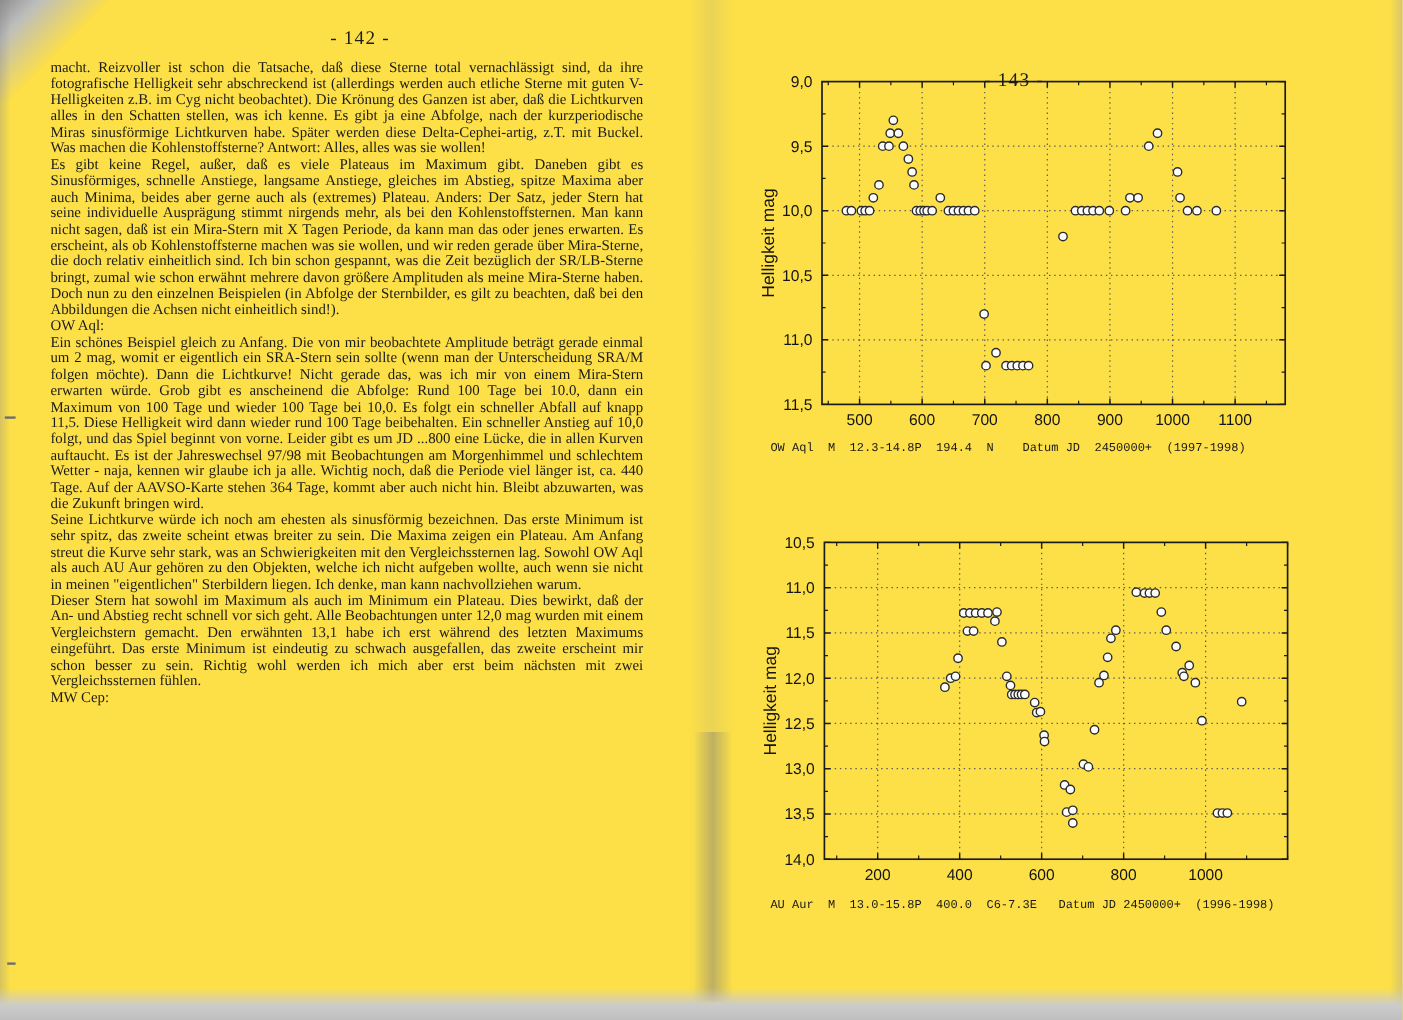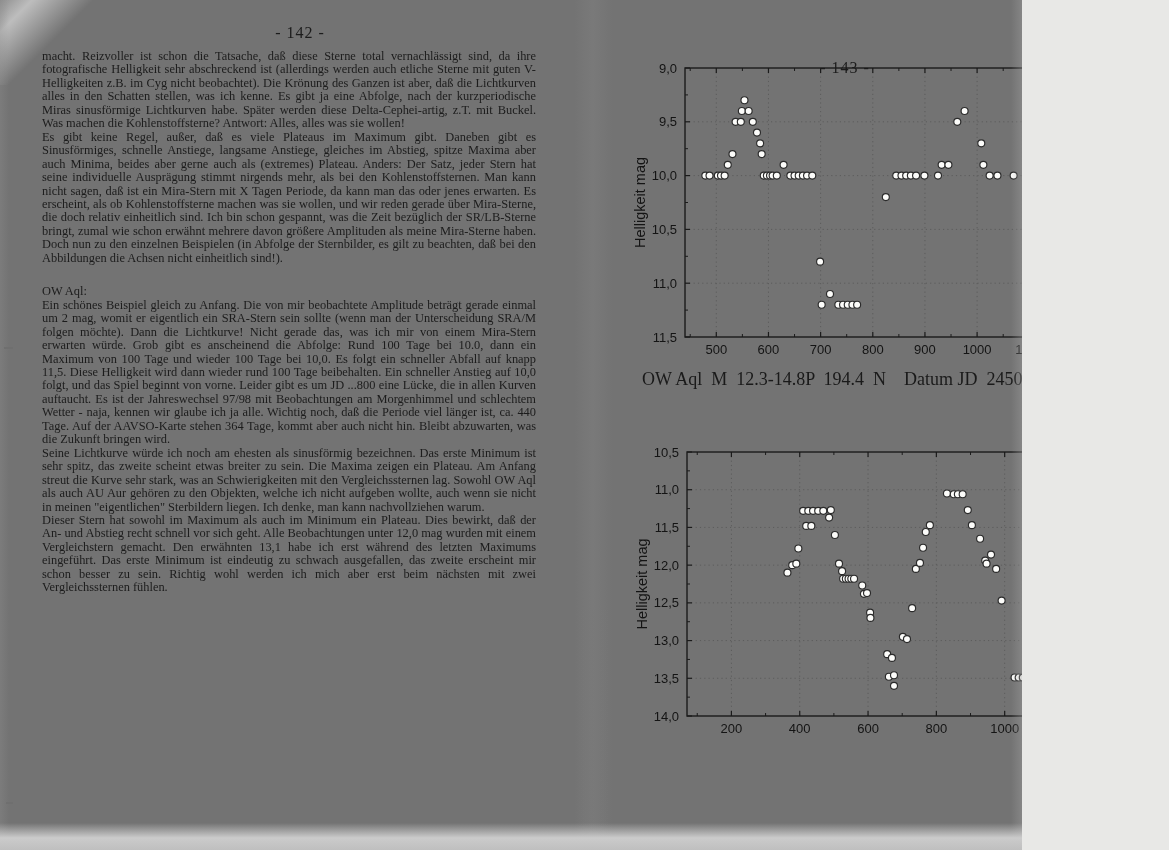--- a/index.html
+++ b/index.html
@@ -1,16 +1,16 @@
 <!DOCTYPE html>
 <html><head>
 <meta charset="utf-8">
 <style>
   html,body{margin:0;padding:0;background:#e8e8e6;}
-  #root{position:relative;width:1022px;height:850px;background:#737373;overflow:hidden;
+  #root{position:relative;width:1169px;height:850px;background:#fde047;overflow:hidden;
         font-family:"Liberation Serif",serif;color:#1c1c1c;}
 
   
   .corner-shade{position:absolute;left:0;top:0;width:95px;height:85px;
     background:linear-gradient(135deg,#8f8f8f 0%,#bdbdbd 18%,rgba(252,252,250,0) 52%);}
   .bottom-shadow{position:absolute;left:0;bottom:0;width:100%;height:27px;
     background:linear-gradient(to bottom,rgba(201,201,201,0) 0%,#cbcbcb 55%,#bfbfbf 100%);}
   .fold-shadow{position:absolute;left:574px;top:0;width:38px;height:100%;
     background:linear-gradient(to right,rgba(170,170,170,0),rgba(150,150,150,0.18) 50%,rgba(170,170,170,0));}
   .fold-shadow-lower{position:absolute;left:578px;top:610px;width:32px;height:225px;
@@ -20,54 +20,55 @@
   .right-edge-shade{position:absolute;right:0;top:0;width:11px;height:100%;
     background:linear-gradient(to left,rgba(160,160,160,0.4),rgba(160,160,160,0));}
   .speck{position:absolute;background:#6f6f6f;}
 
   
   .page-header{position:absolute;font-size:16px;letter-spacing:1px;text-align:center;}
   #hdr-142{left:50px;top:24px;width:500px;}
   #hdr-143{left:600px;top:27px;width:490px;margin-top:32px;}
   #text-142{position:absolute;left:42px;top:50px;width:494px;
     font-size:12.4px;line-height:13.45px;text-align:justify;}
-  .sec-head{margin-top:20px;}
+  .sec-head{margin-top:0;}
   .sec-body{margin:0;}
 
   
   .chart-svg{position:absolute;}
   #chart-top{left:630px;top:54px;width:470px;height:320px;}
   #chart-bottom{left:630px;top:438px;width:470px;height:310px;}
   .grid{stroke:#5c5c5c;stroke-width:1;stroke-dasharray:1.2 3.1;}
   .frame{fill:none;stroke:#1b1b1b;stroke-width:1.4;}
   .tick{stroke:#1b1b1b;stroke-width:1.2;}
   .minor{stroke-width:1;}
   .xlab,.ylab{font-family:"Liberation Sans",sans-serif;font-size:13px;fill:#141414;}
   .xlab{text-anchor:middle;}
   .ylab{text-anchor:end;}
   .axis-title{font-family:"Liberation Sans",sans-serif;font-size:14.5px;fill:#141414;text-anchor:middle;}
   .pt{fill:#fcfcfa;stroke:#2b2b2b;stroke-width:1.15;}
   .chart-caption{position:absolute;left:630px;width:490px;padding-left:12px;
-    font-family:Liberation Serif, serif;font-size:18px;color:#1a1a1a;white-space:pre;}
+    font-family:Liberation Mono, monospace;font-size:10px;color:#1a1a1a;white-space:pre;}
   #caption-top{top:369px;}
   #caption-bottom{top:750px;}
 </style>
 </head>
 <body>
 
 <div id="root">
 
   <div id="hdr-142" class="page-header">- 142 -</div>
   <div id="text-142">
       <div class="sec-body">macht. Reizvoller ist schon die Tatsache, daß diese Sterne total vernachlässigt sind, da ihre fotografische Helligkeit sehr abschreckend ist (allerdings werden auch etliche Sterne mit guten V-Helligkeiten z.B. im Cyg nicht beobachtet). Die Krönung des Ganzen ist aber, daß die Lichtkurven alles in den Schatten stellen, was ich kenne. Es gibt ja eine Abfolge, nach der kurzperiodische Miras sinusförmige Lichtkurven habe. Später werden diese Delta-Cephei-artig, z.T. mit Buckel. Was machen die Kohlenstoffsterne? Antwort: Alles, alles was sie wollen!</div>
       <div class="sec-body">Es gibt keine Regel, außer, daß es viele Plateaus im Maximum gibt. Daneben gibt es Sinusförmiges, schnelle Anstiege, langsame Anstiege, gleiches im Abstieg, spitze Maxima aber auch Minima, beides aber gerne auch als (extremes) Plateau. Anders: Der Satz, jeder Stern  hat seine individuelle Ausprägung stimmt nirgends mehr, als bei den Kohlenstoffsternen. Man kann nicht sagen, daß ist ein Mira-Stern mit X Tagen Periode, da kann man das oder jenes erwarten. Es erscheint, als ob Kohlenstoffsterne machen was sie wollen, und wir reden gerade über Mira-Sterne, die doch relativ einheitlich sind. Ich bin schon gespannt, was die Zeit bezüglich der SR/LB-Sterne bringt, zumal wie schon erwähnt mehrere davon größere Amplituden als meine Mira-Sterne haben. Doch nun zu den einzelnen Beispielen (in Abfolge der Sternbilder, es gilt zu beachten, daß bei den Abbildungen die Achsen nicht einheitlich sind!).</div>
       <div class="sec-head">OW Aql:</div>
       <div class="sec-body">Ein schönes Beispiel gleich zu Anfang. Die von mir beobachtete Amplitude beträgt gerade einmal um 2 mag, womit er eigentlich ein SRA-Stern sein sollte (wenn man der Unterscheidung SRA/M folgen möchte). Dann die Lichtkurve! Nicht gerade das, was ich mir von einem Mira-Stern erwarten würde. Grob gibt es anscheinend die Abfolge: Rund 100 Tage bei 10.0, dann ein Maximum von 100 Tage und wieder 100 Tage bei 10,0. Es folgt ein schneller Abfall auf knapp 11,5. Diese Helligkeit wird dann wieder rund 100 Tage beibehalten. Ein schneller Anstieg auf 10,0 folgt, und das Spiel beginnt von vorne. Leider gibt es um JD ...800 eine Lücke, die in allen Kurven auftaucht. Es ist der Jahreswechsel 97/98 mit Beobachtungen am Morgenhimmel und schlechtem Wetter - naja, kennen wir glaube ich ja alle. Wichtig noch, daß die Periode viel länger ist, ca. 440 Tage. Auf der AAVSO-Karte stehen 364 Tage, kommt aber auch nicht hin. Bleibt abzuwarten, was die Zukunft bringen wird.</div>
       <div class="sec-body">Seine Lichtkurve würde ich noch am ehesten als sinusförmig bezeichnen. Das erste Minimum ist sehr spitz, das zweite scheint etwas breiter zu sein. Die Maxima zeigen ein Plateau. Am Anfang streut die Kurve sehr stark, was an Schwierigkeiten mit den Vergleichssternen lag. Sowohl OW Aql als auch AU Aur gehören zu den Objekten, welche ich nicht aufgeben wollte, auch wenn sie nicht in meinen "eigentlichen" Sterbildern liegen. Ich denke, man kann nachvollziehen warum.</div>
       <div class="sec-body">Dieser Stern hat sowohl im Maximum als auch im Minimum ein Plateau. Dies bewirkt, daß der An- und Abstieg recht schnell vor sich geht. Alle Beobachtungen unter 12,0 mag wurden mit einem Vergleichstern gemacht. Den erwähnten 13,1 habe ich erst während des letzten Maximums eingeführt. Das erste Minimum ist eindeutig zu schwach ausgefallen, das zweite erscheint mir schon besser zu sein. Richtig wohl werden ich mich aber erst beim nächsten mit zwei Vergleichssternen fühlen.</div>
+      <div class="sec-head">MW Cep:</div>
     </div>
 
   <div id="hdr-143" class="page-header">- 143 -</div>
 
   <svg id="chart-top" class="chart-svg" viewBox="0 0 470 320">
       <line x1="86.29729729729729" y1="14" x2="86.29729729729729" y2="283" class="grid"></line>
       <line x1="138.45945945945948" y1="14" x2="138.45945945945948" y2="283" class="grid"></line>
       <line x1="190.62162162162164" y1="14" x2="190.62162162162164" y2="283" class="grid"></line>
       <line x1="242.7837837837838" y1="14" x2="242.7837837837838" y2="283" class="grid"></line>
       <line x1="294.94594594594594" y1="14" x2="294.94594594594594" y2="283" class="grid"></line>
@@ -330,20 +331,21 @@
       <circle cx="355.21061946902654" cy="122.61714285714282" r="3.5" class="pt"></circle>
       <circle cx="356.5769911504425" cy="125.63428571428575" r="3.5" class="pt"></circle>
       <circle cx="361.01769911504425" cy="116.5828571428571" r="3.5" class="pt"></circle>
       <circle cx="366.141592920354" cy="130.91428571428577" r="3.5" class="pt"></circle>
       <circle cx="371.6070796460177" cy="162.59428571428577" r="3.5" class="pt"></circle>
       <circle cx="384.58761061946905" cy="239.5314285714286" r="3.5" class="pt"></circle>
       <circle cx="388.6867256637168" cy="239.5314285714286" r="3.5" class="pt"></circle>
       <circle cx="392.7858407079646" cy="239.5314285714286" r="3.5" class="pt"></circle>
       <circle cx="404.741592920354" cy="146.7542857142857" r="3.5" class="pt"></circle>
     </svg>
+  <div id="caption-bottom" class="chart-caption">AU Aur  M  13.0-15.8P  400.0  C6-7.3E   Datum JD 2450000+  (1996-1998)</div>
 
   <div class="corner-shade"></div>
   <div class="fold-shadow"></div>
   <div class="fold-shadow-lower"></div>
   <div class="left-edge-shade"></div>
   <div class="right-edge-shade"></div>
   <div class="bottom-shadow"></div>
   <div class="speck" style="left:4px;top:347px;width:9px;height:2px;"></div>
   <div class="speck" style="left:6px;top:802px;width:7px;height:2px;"></div>
 

